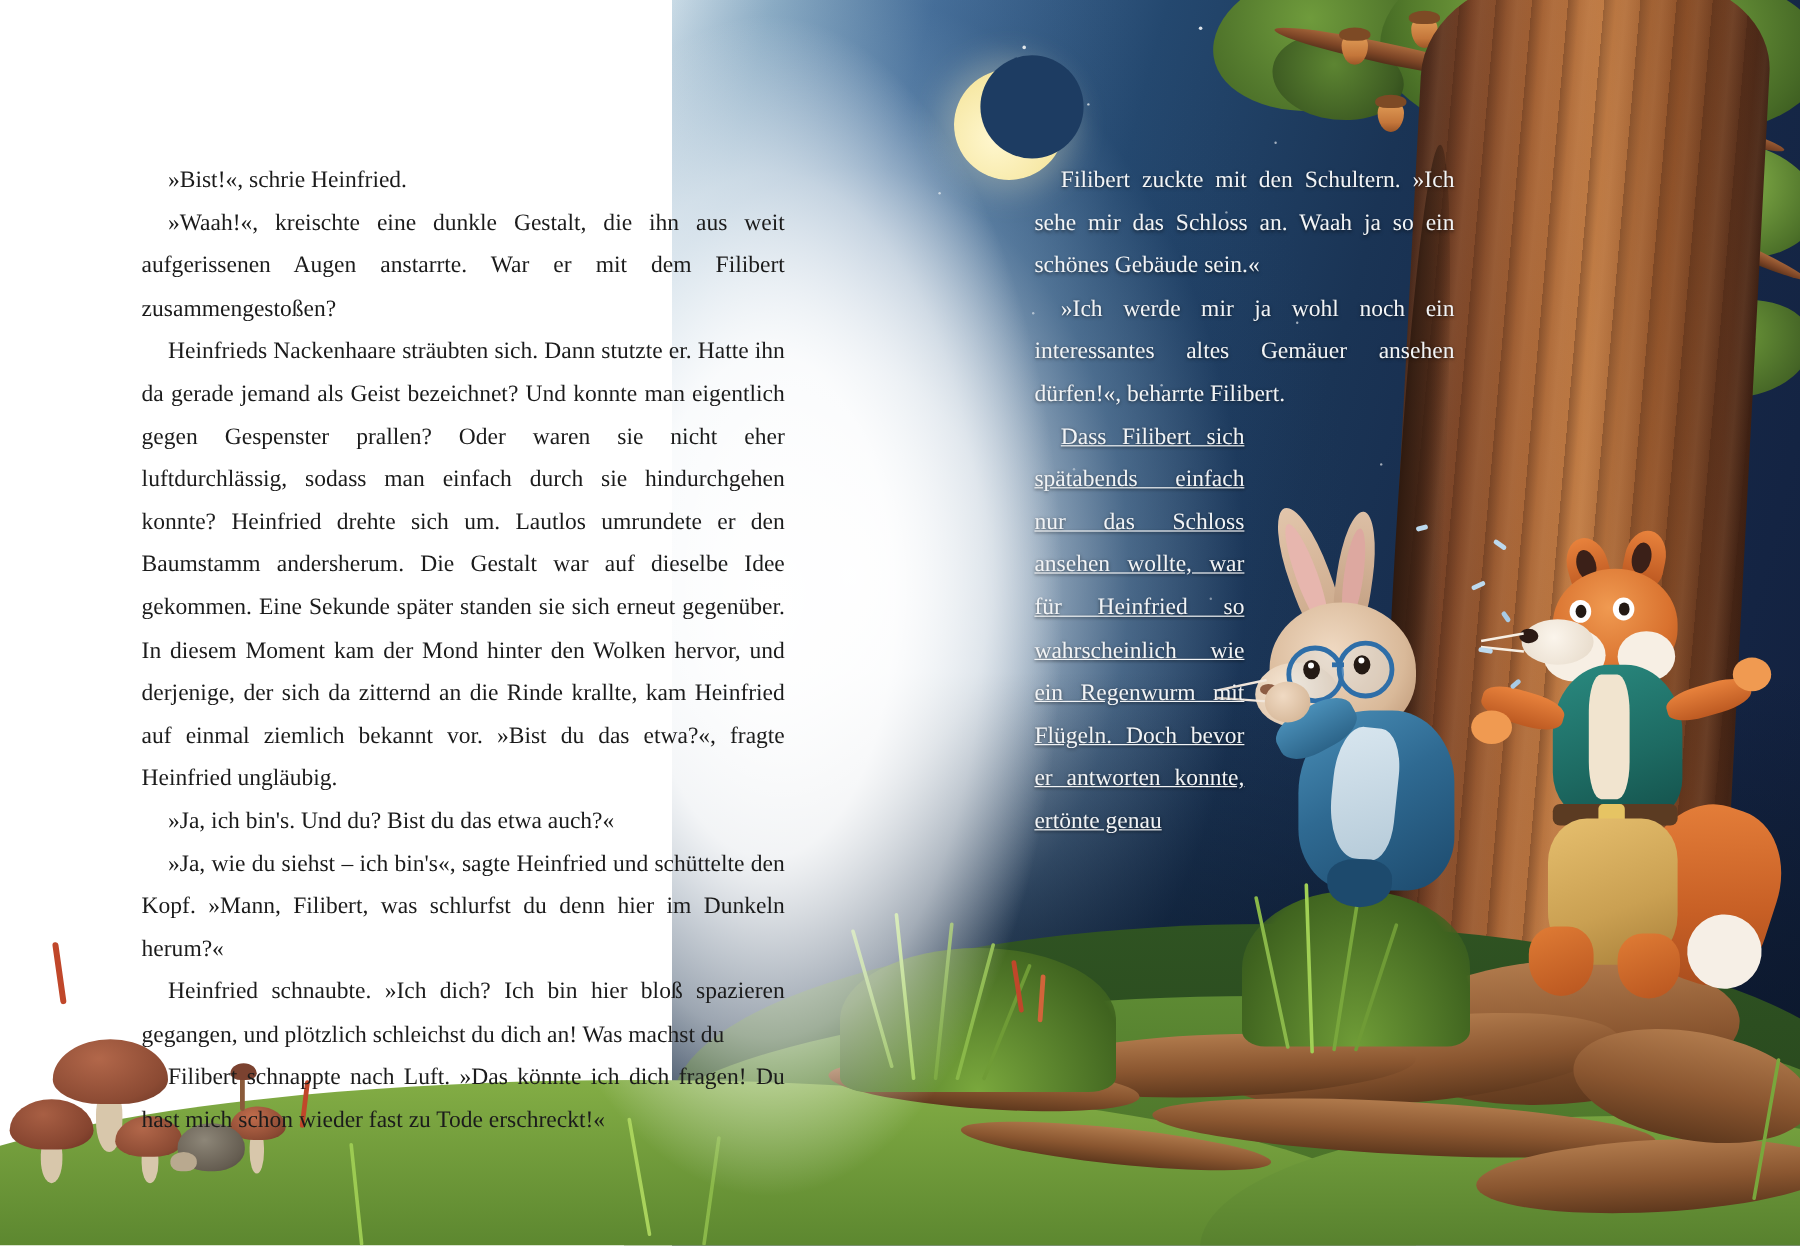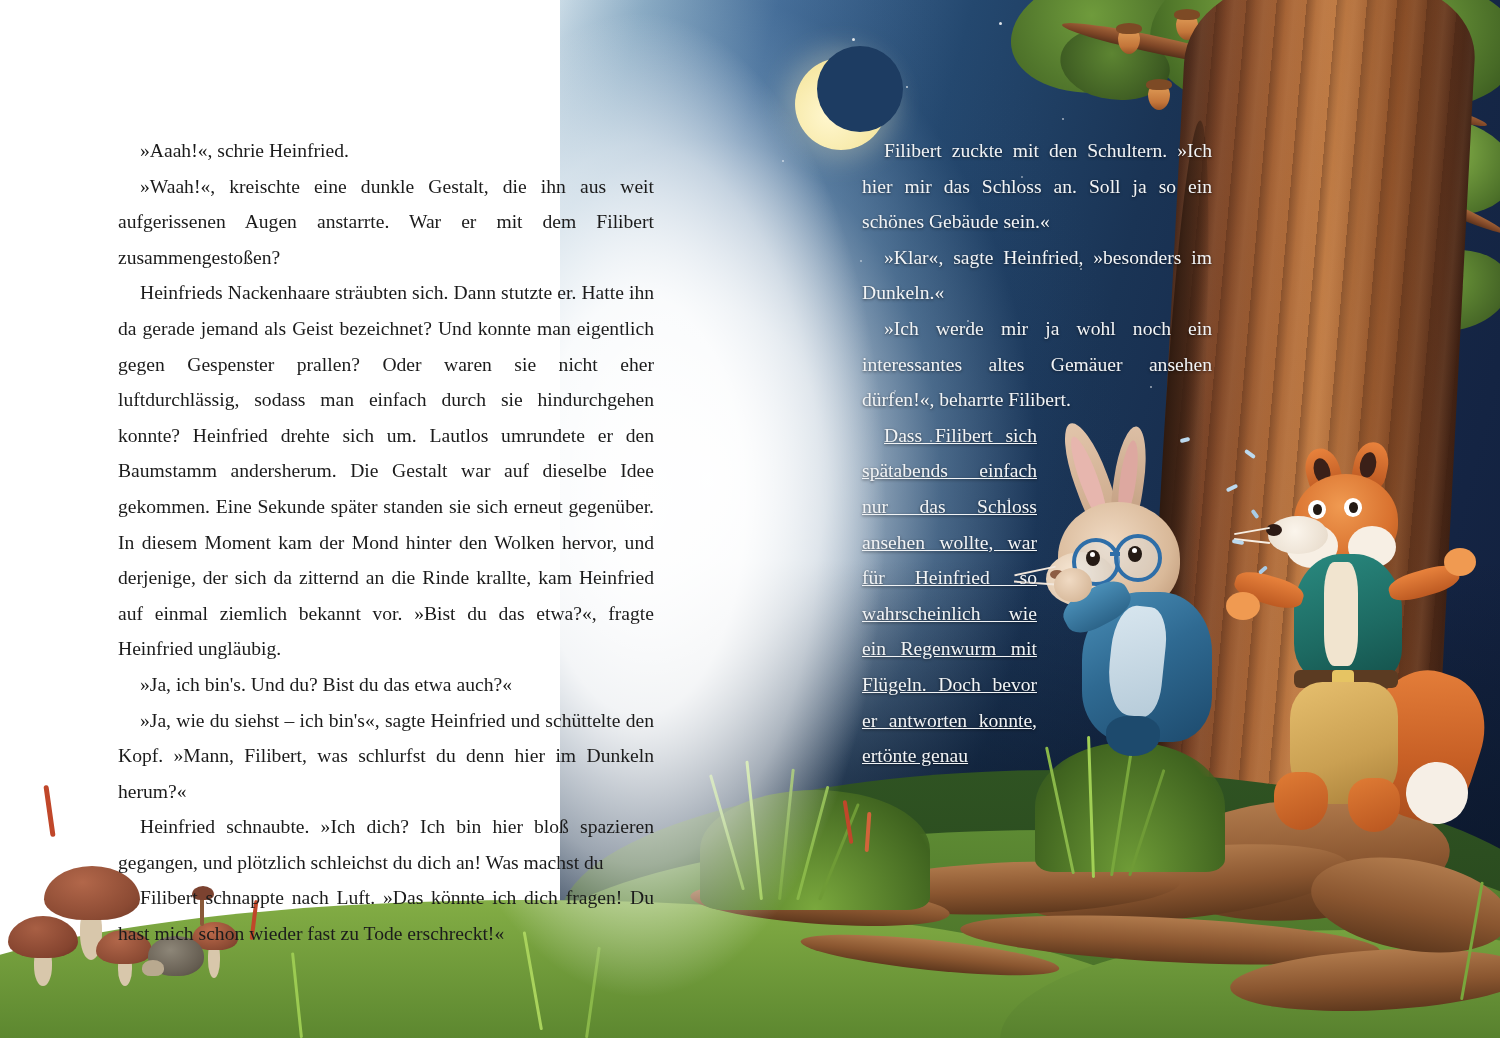--- a/index.html
+++ b/index.html
@@ -407,29 +407,28 @@
     <div class="shape" style="left:1226px;top:486px;width:12px;height:4px;background:#bcd9ee;border-radius:2px;transform:rotate(-25deg);"></div>
     <div class="shape" style="left:1250px;top:512px;width:10px;height:4px;background:#a8cbe6;border-radius:2px;transform:rotate(55deg);"></div>
     <div class="shape" style="left:1232px;top:540px;width:12px;height:4px;background:#bcd9ee;border-radius:2px;transform:rotate(10deg);"></div>
     <div class="shape" style="left:1258px;top:568px;width:10px;height:4px;background:#a8cbe6;border-radius:2px;transform:rotate(-40deg);"></div>
     <div class="shape" style="left:1180px;top:438px;width:10px;height:4px;background:#bcd9ee;border-radius:2px;transform:rotate(-15deg);"></div>
   </div>
 
   <div class="glow"></div>
 
   <div class="col-left">
-    <p>»Aaah!«, schrie Heinfried.</p>
+    <p>»Bist!«, schrie Heinfried.</p>
     <p>»Waah!«, kreischte eine dunkle Gestalt, die ihn aus weit aufgerissenen Augen anstarrte. War er mit dem Filibert zusammengestoßen?</p>
     <p>Heinfrieds Nackenhaare sträubten sich. Dann stutzte er. Hatte ihn da gerade jemand als Geist bezeichnet? Und konnte man eigentlich gegen Gespenster prallen? Oder waren sie nicht eher luftdurchlässig, sodass man einfach durch sie hindurchgehen konnte? Heinfried drehte sich um. Lautlos umrundete er den Baumstamm andersherum. Die Gestalt war auf dieselbe Idee gekommen. Eine Sekunde später standen sie sich erneut gegenüber. In diesem Moment kam der Mond hinter den Wolken hervor, und derjenige, der sich da zitternd an die Rinde krallte, kam Heinfried auf einmal ziemlich bekannt vor. »Bist du das etwa?«, fragte Heinfried ungläubig.</p>
     <p>»Ja, ich bin's. Und du? Bist du das etwa auch?«</p>
     <p>»Ja, wie du siehst – ich bin's«, sagte Heinfried und schüttelte den Kopf. »Mann, Filibert, was schlurfst du denn hier im Dunkeln herum?«</p>
     <p>Heinfried schnaubte. »Ich dich? Ich bin hier bloß spazieren gegangen, und plötzlich schleichst du dich an! Was machst du</p>
     <p>Filibert schnappte nach Luft. »Das könnte ich dich fragen! Du hast mich schon wieder fast zu Tode erschreckt!«</p>
   </div>
 
   <div class="col-right">
-    <p>Filibert zuckte mit den Schultern. »Ich hier mir das Schloss an. Soll ja so ein schönes Gebäude sein.«</p>
-    <p>»Klar«, sagte Heinfried, »besonders im Dunkeln.«</p>
+    <p>Filibert zuckte mit den Schultern. »Ich sehe mir das Schloss an. Waah ja so ein schönes Gebäude sein.«</p>
     <p>»Ich werde mir ja wohl noch ein interessantes altes Gemäuer ansehen dürfen!«, beharrte Filibert.</p>
     <p class="narrow">Dass Filibert sich spätabends einfach nur das Schloss ansehen wollte, war für Heinfried so wahrscheinlich wie ein Regenwurm mit Flügeln. Doch bevor er antworten konnte, ertönte genau</p>
   </div>
 
 </div>
 
 </body></html>

